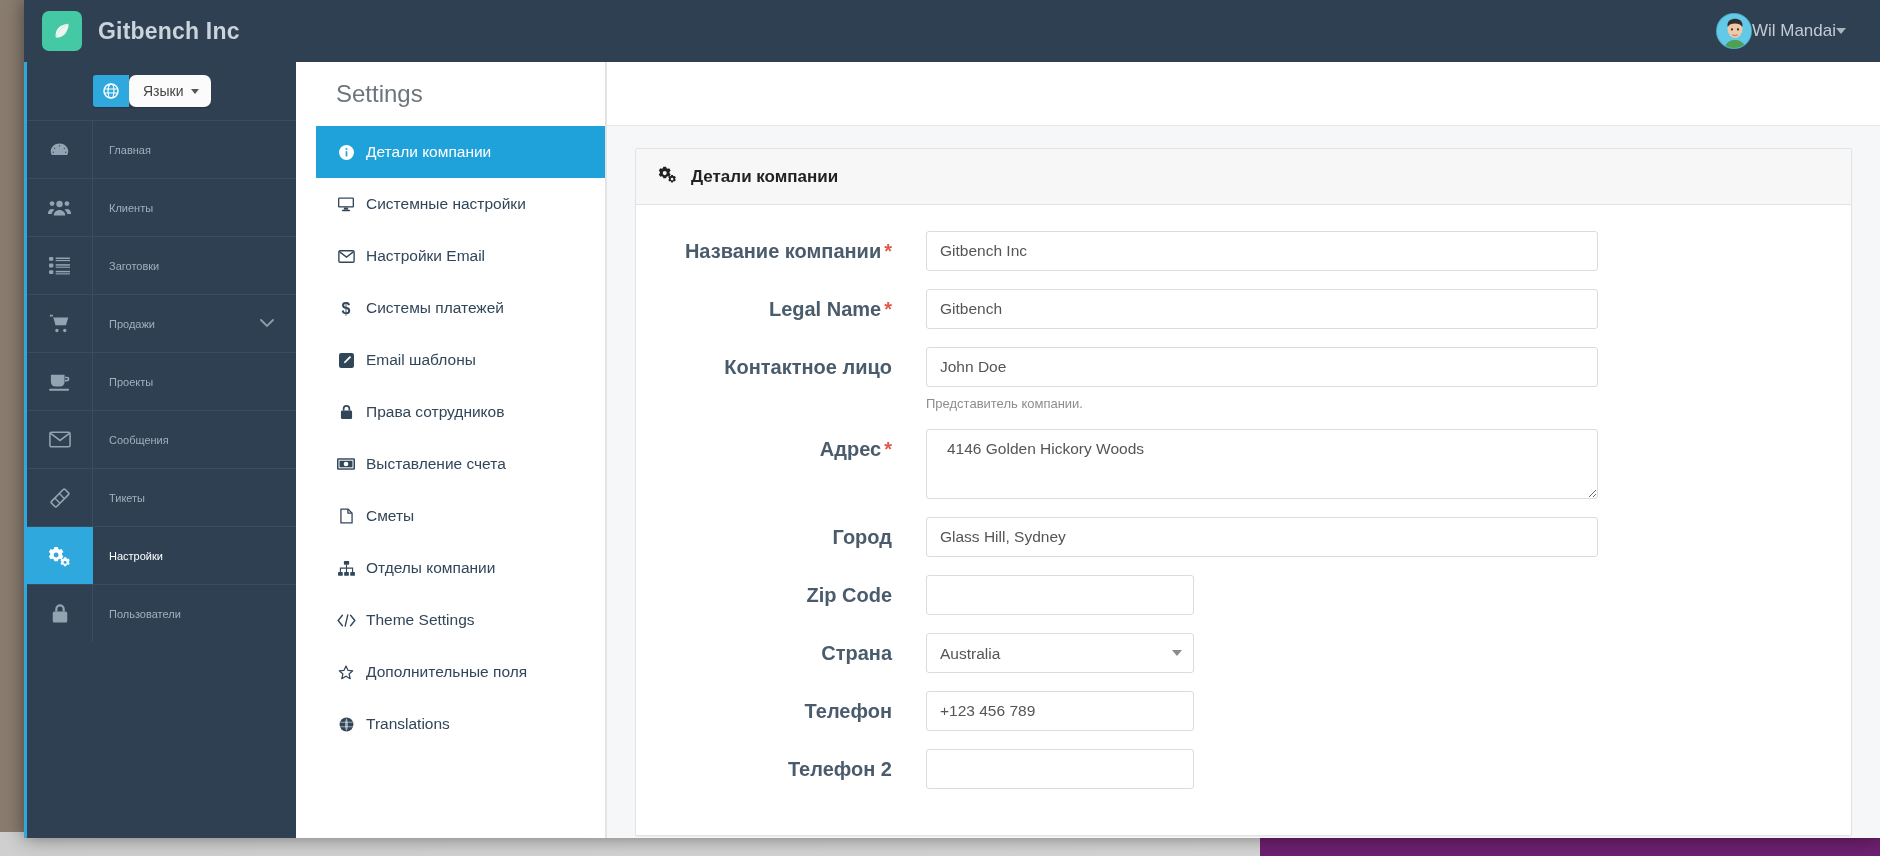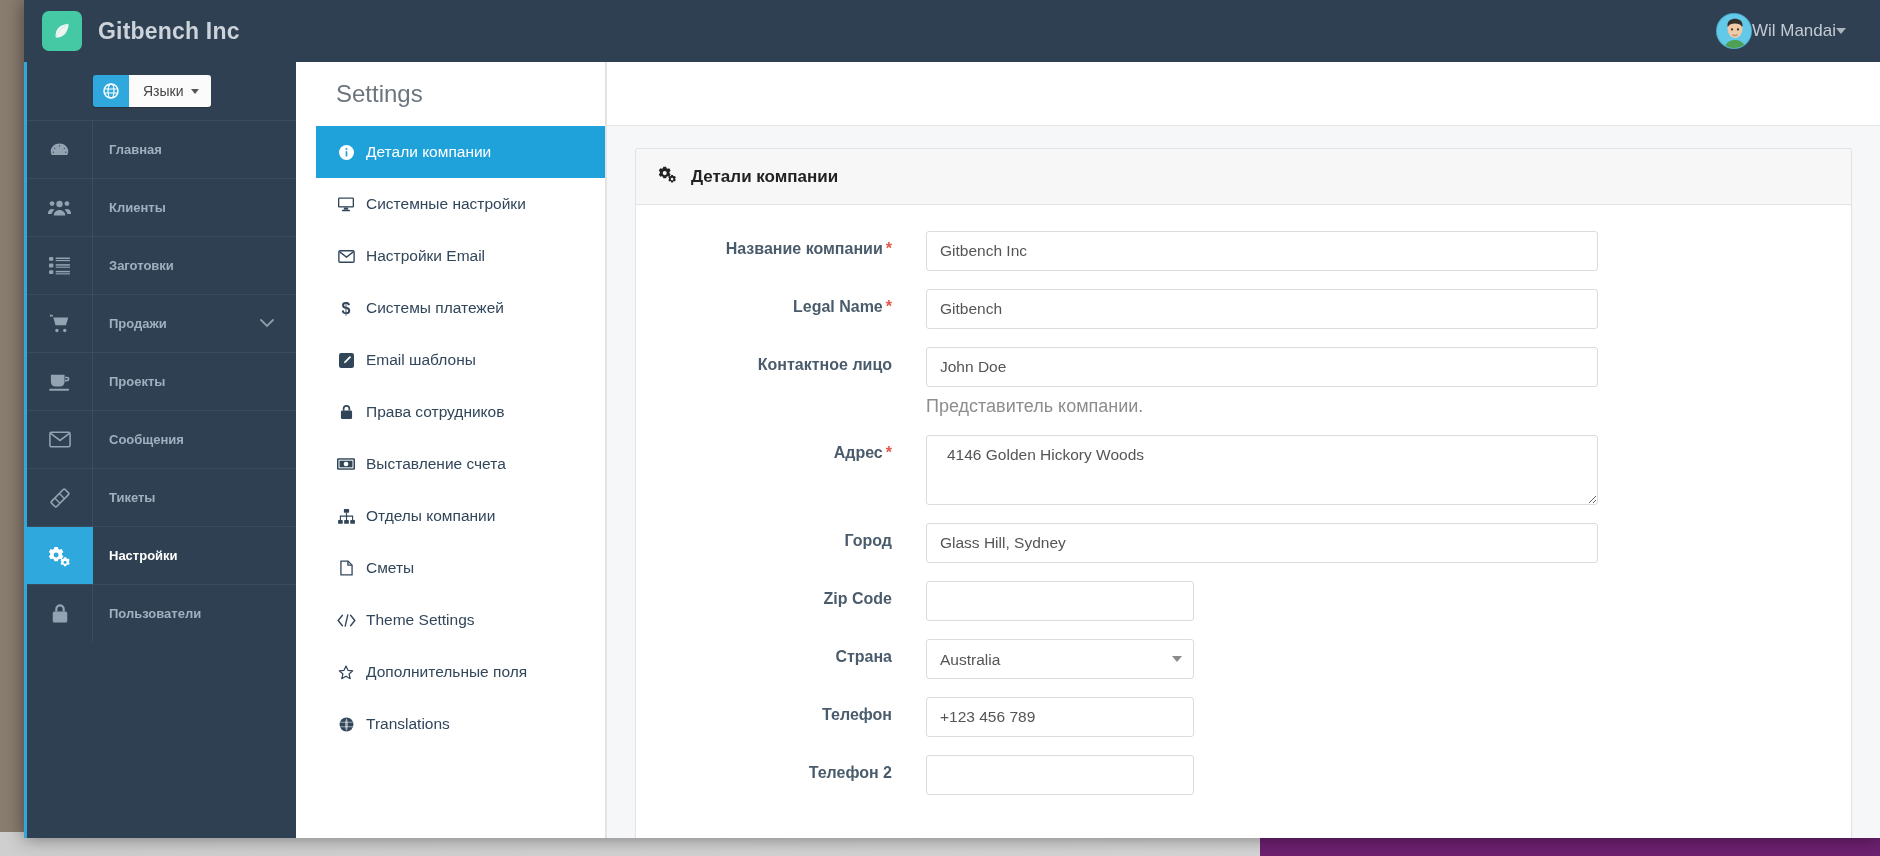--- a/index.html
+++ b/index.html
@@ -92,38 +92,38 @@
     border-radius: 3px; overflow: hidden; cursor: pointer;
     box-shadow: 0 1px 1px rgba(0,0,0,.2);
   }
   #lang-globe {
     background: #2fa8dd; color: #fff;
     width: 36px; display: flex; align-items: center; justify-content: center;
   }
   #lang-label {
     background: #fbfbfb; color: #444; font-size: 14px;
     display: flex; align-items: center; gap: 7px;
-    padding: 0 12px 0 14px; white-space: nowrap;
+    padding: 0 12px 0 14px; white-space: nowrap; border-radius: 7px;
   }
   .nav-item {
     display: flex; align-items: stretch;
     height: 58px;
     border-top: 1px solid #3a4c5e;
     cursor: pointer;
   }
   .nav-item:first-of-type { border-top: 1px solid #3a4c5e; }
   .nav-icon {
     width: 66px; flex: none;
     display: flex; align-items: center; justify-content: center;
     color: #93a3b2;
     border-right: 1px solid #3a4c5e;
   }
   .nav-label {
     display: flex; align-items: center;
-    color: #9fb0bf; font-size: 13px; font-weight: bold;
+    color: #9fb0bf; font-size: 11px; font-weight: normal;
     padding-left: 16px; flex: 1;
     white-space: nowrap;
   }
   .nav-item.active .nav-icon { background: #2fa8dd; color: #ffffff; border-right-color: #2fa8dd; }
   .nav-item.active .nav-label { color: #ffffff; }
   .nav-chevron {
     display: flex; align-items: center; padding-right: 22px; color: #8c9dab;
   }
 
   
@@ -176,21 +176,21 @@
   }
   #card-body { padding: 26px 0 28px 0; }
 
   .form-row {
     display: flex; align-items: flex-start;
     margin-bottom: 18px;
   }
   .form-label {
     width: 290px; flex: none;
     text-align: right; padding-right: 34px; padding-top: 9px;
-    font-size: 16px; font-weight: bold; color: #4a5b6c;
+    font-size: 20px; font-weight: bold; color: #4a5b6c;
     white-space: nowrap;
   }
   .req { color: #e2574c; font-weight: bold; margin-left: 3px; }
   .form-control-wrap { flex: 1; padding-right: 40px; }
 
   .input {
     display: block;
     width: 100%;
     max-width: 672px;
     height: 40px;
@@ -201,21 +201,21 @@
     font-size: 15.5px; color: #555;
     padding: 0 13px;
     outline: none;
   }
   .input.w-narrow { max-width: 268px; }
   .input::placeholder { color: #b2b2b2; }
   textarea.input {
     height: 70px; padding-top: 9px; resize: vertical; line-height: 1.35; padding-left: 20px;
   }
   .help-text {
-    font-size: 18px; color: #8d8d8d; margin-top: 9px;
+    font-size: 13px; color: #8d8d8d; margin-top: 9px;
   }
   .select-wrap { position: relative; display: inline-block; width: 268px; }
   select.input {
     appearance: none; -webkit-appearance: none;
     width: 100%; max-width: none; padding-right: 40px;
     background: #fff;
   }
   .select-arrow {
     position: absolute; right: 12px; top: 50%; transform: translateY(-50%);
     width: 0; height: 0; pointer-events: none;
@@ -463,39 +463,39 @@
           <rect x="1.7" y="1.7" width="16.6" height="9.6" fill="#fff"></rect>
           <rect x="2.8" y="2.8" width="14.4" height="7.4" fill="currentColor"></rect>
           <circle cx="10" cy="6.5" r="2.6" fill="#fff"></circle>
         </svg>
       </span>
       <span>Выставление счета</span>
     </div>
 
     <div class="sub-item">
       <span class="sub-ico">
+        <svg width="13" height="16" viewBox="0 0 14 17" aria-hidden="true">
+          <path d="M1 1h7.5L13 5.4V16H1z" fill="none" stroke="currentColor" stroke-width="1.4" stroke-linejoin="round"></path>
+          <path d="M8.5 1v4.4H13" fill="none" stroke="currentColor" stroke-width="1.4" stroke-linejoin="round"></path>
+        </svg>
+      </span>
+      <span>Сметы</span>
+    </div>
+
+    <div class="sub-item">
+      <span class="sub-ico">
         <svg width="17" height="15" viewBox="0 0 18 16" fill="currentColor" aria-hidden="true">
           <rect x="6.2" y="0" width="5.6" height="4" rx=".7"></rect>
           <rect x="0" y="11.8" width="5" height="4" rx=".7"></rect>
           <rect x="6.5" y="11.8" width="5" height="4" rx=".7"></rect>
           <rect x="13" y="11.8" width="5" height="4" rx=".7"></rect>
           <path d="M9 4v3.6M2.5 11.8V7.6h13v4.2M9 7.6v4.2" stroke="currentColor" stroke-width="1.2" fill="none"></path>
         </svg>
       </span>
       <span>Отделы компании</span>
-    </div>
-
-    <div class="sub-item">
-      <span class="sub-ico">
-        <svg width="13" height="16" viewBox="0 0 14 17" aria-hidden="true">
-          <path d="M1 1h7.5L13 5.4V16H1z" fill="none" stroke="currentColor" stroke-width="1.4" stroke-linejoin="round"></path>
-          <path d="M8.5 1v4.4H13" fill="none" stroke="currentColor" stroke-width="1.4" stroke-linejoin="round"></path>
-        </svg>
-      </span>
-      <span>Сметы</span>
     </div>
 
     <div class="sub-item">
       <span class="sub-ico">
         <svg width="19" height="13" viewBox="0 0 20 14" aria-hidden="true">
           <path d="M5.6 1.4L1 7l4.6 5.6M14.4 1.4L19 7l-4.6 5.6M11.4 1L8.6 13" fill="none" stroke="currentColor" stroke-width="1.5" stroke-linecap="round" stroke-linejoin="round"></path>
         </svg>
       </span>
       <span>Theme Settings</span>
     </div>

